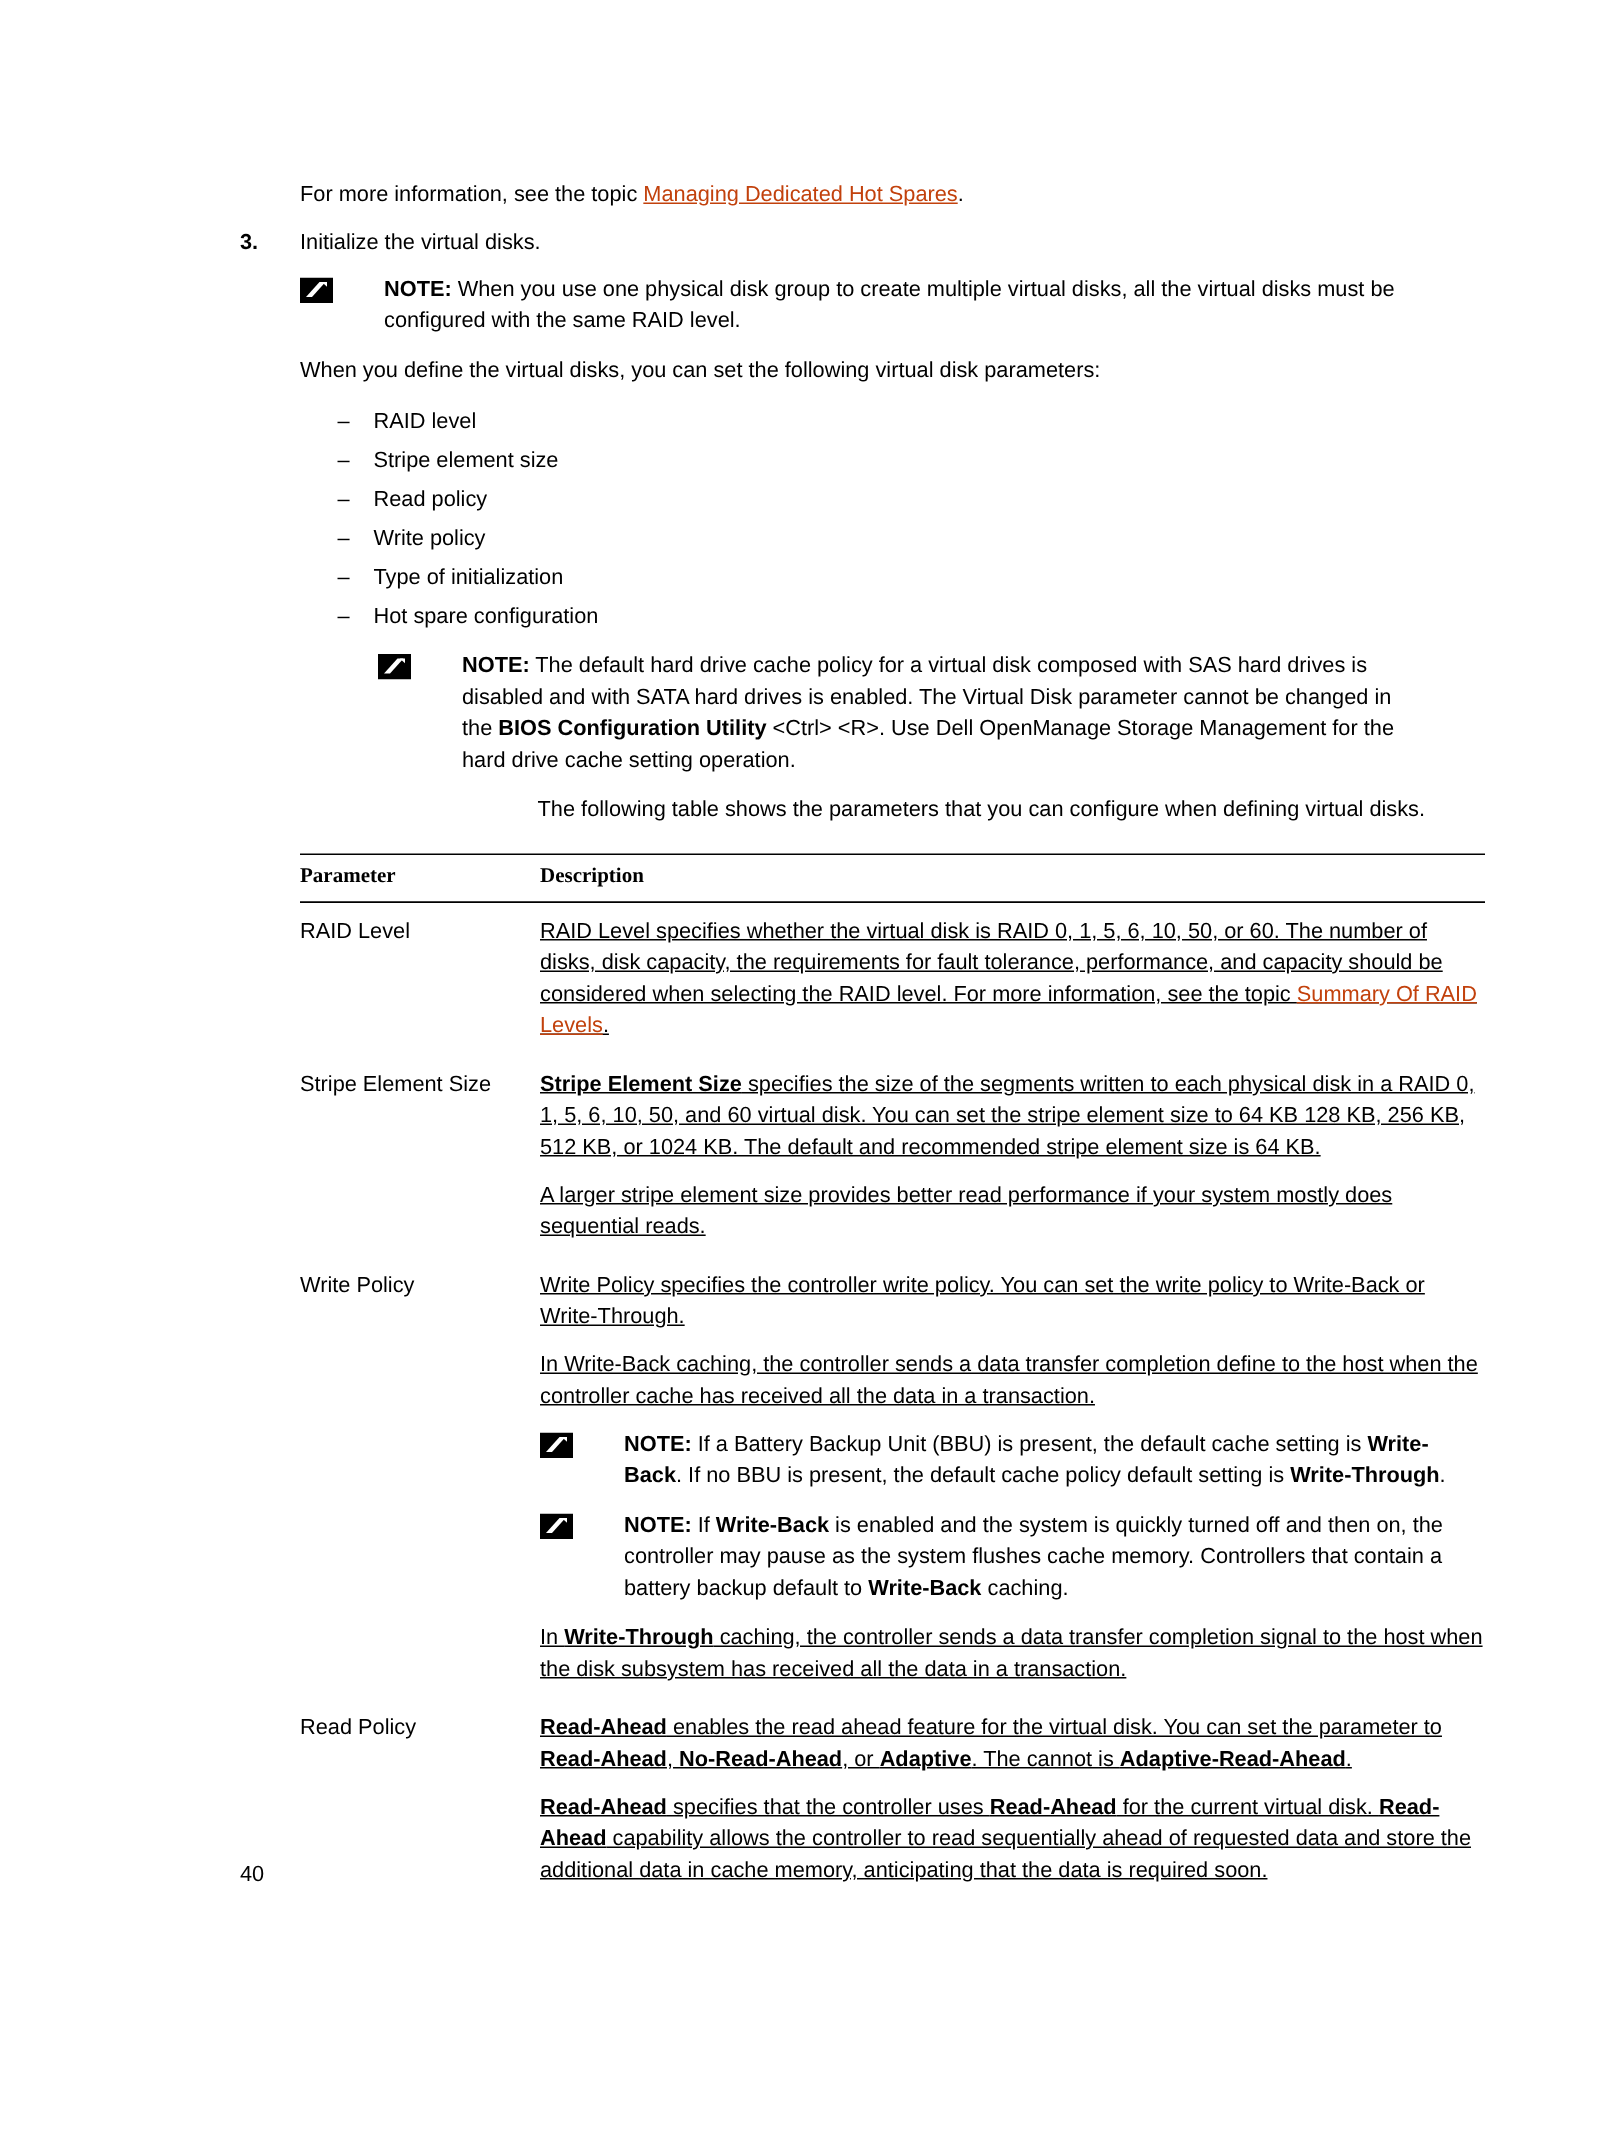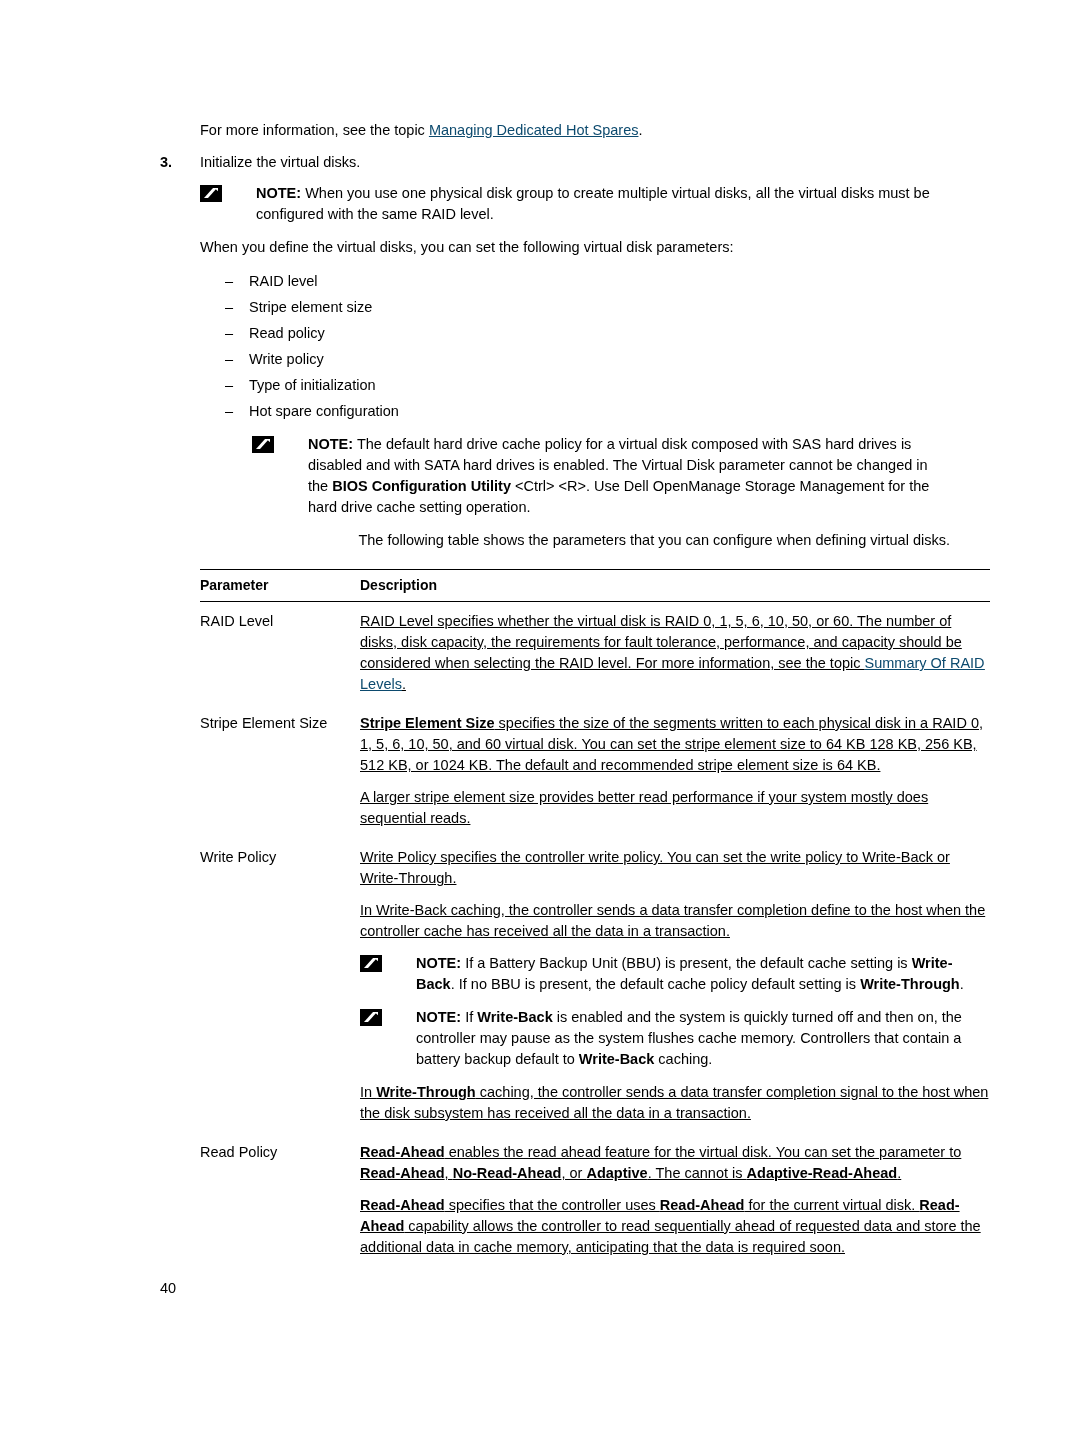--- a/index.html
+++ b/index.html
@@ -20,21 +20,21 @@
     height: 1434px;
     box-sizing: border-box;
   }
   .content {
     position: absolute;
     left: 160px;
     top: 120px;
     width: 790px;
   }
   .link {
-    color: #0c4a6e;
+    color: #c2410c;
     text-decoration: underline;
   }
   .para {
     font-size: 14.5px;
     line-height: 21px;
     margin: 0;
   }
   .row {
     display: flex;
     align-items: flex-start;
@@ -106,36 +106,37 @@
     margin-left: 40px;
     table-layout: fixed;
   }
   table.params th {
     text-align: left;
     font-size: 14px;
     font-weight: bold;
     padding: 7px 0 8px 0;
     border-top: 1.5px solid #000;
     border-bottom: 1.5px solid #000;
+    font-family: Liberation Serif, serif;
   }
   table.params td {
     vertical-align: top;
     font-size: 14.5px;
     line-height: 21px;
     padding: 9px 0 9px 0;
   }
   col.c1 { width: 160px; }
   col.c2 { width: 630px; }
   td.cell-desc p { margin: 0 0 11px 0; text-decoration: underline; }
   td.cell-desc p:last-child { margin-bottom: 0; }
   td.cell-param { padding-right: 12px; }
   .pagenum {
     position: absolute;
     left: 160px;
-    top: 1280px;
+    top: 1242px;
     font-size: 14.5px;
   }
 </style>
 </head>
 <body>
 
 <div class="page">
   <div class="content">
 
     <p class="para intro"><span>For more information, see the topic </span><span class="link">Managing Dedicated Hot Spares</span><span>.</span></p>

